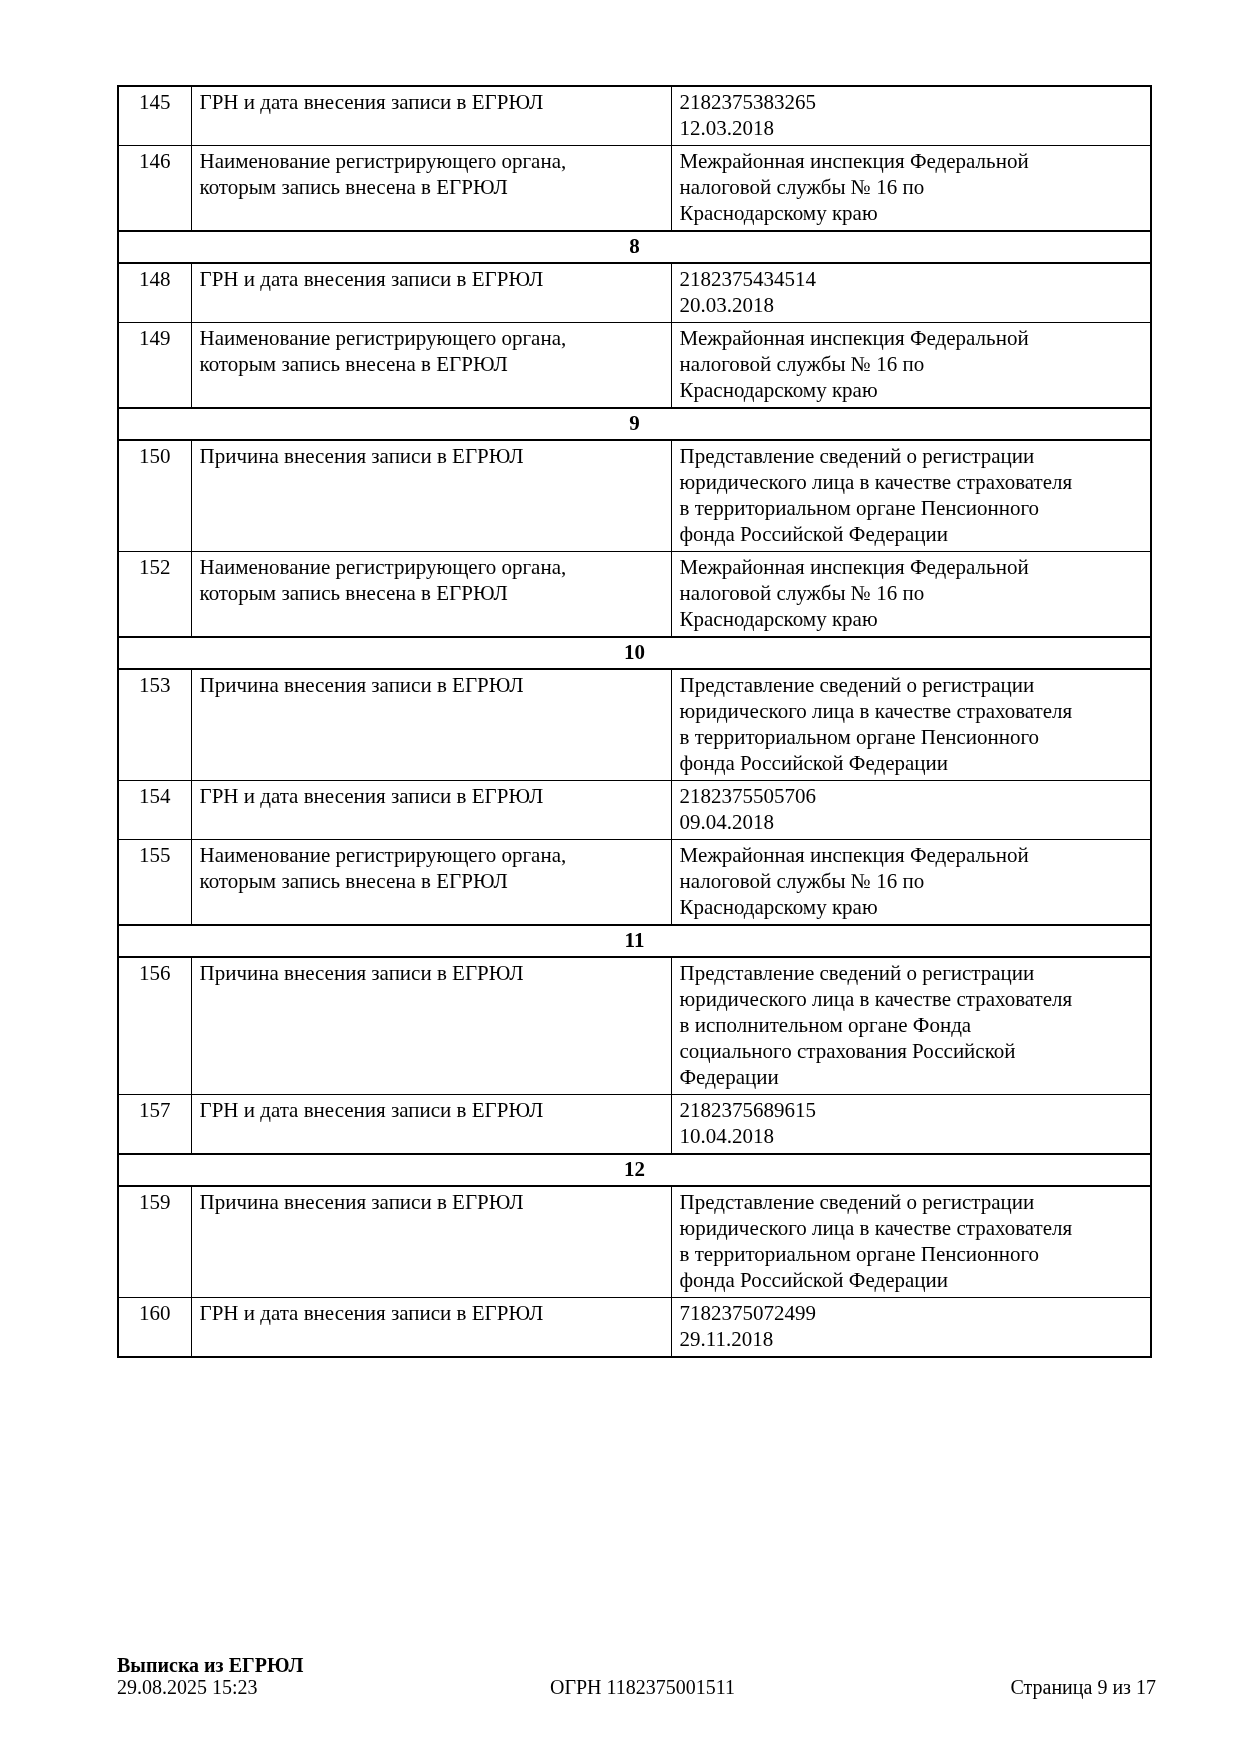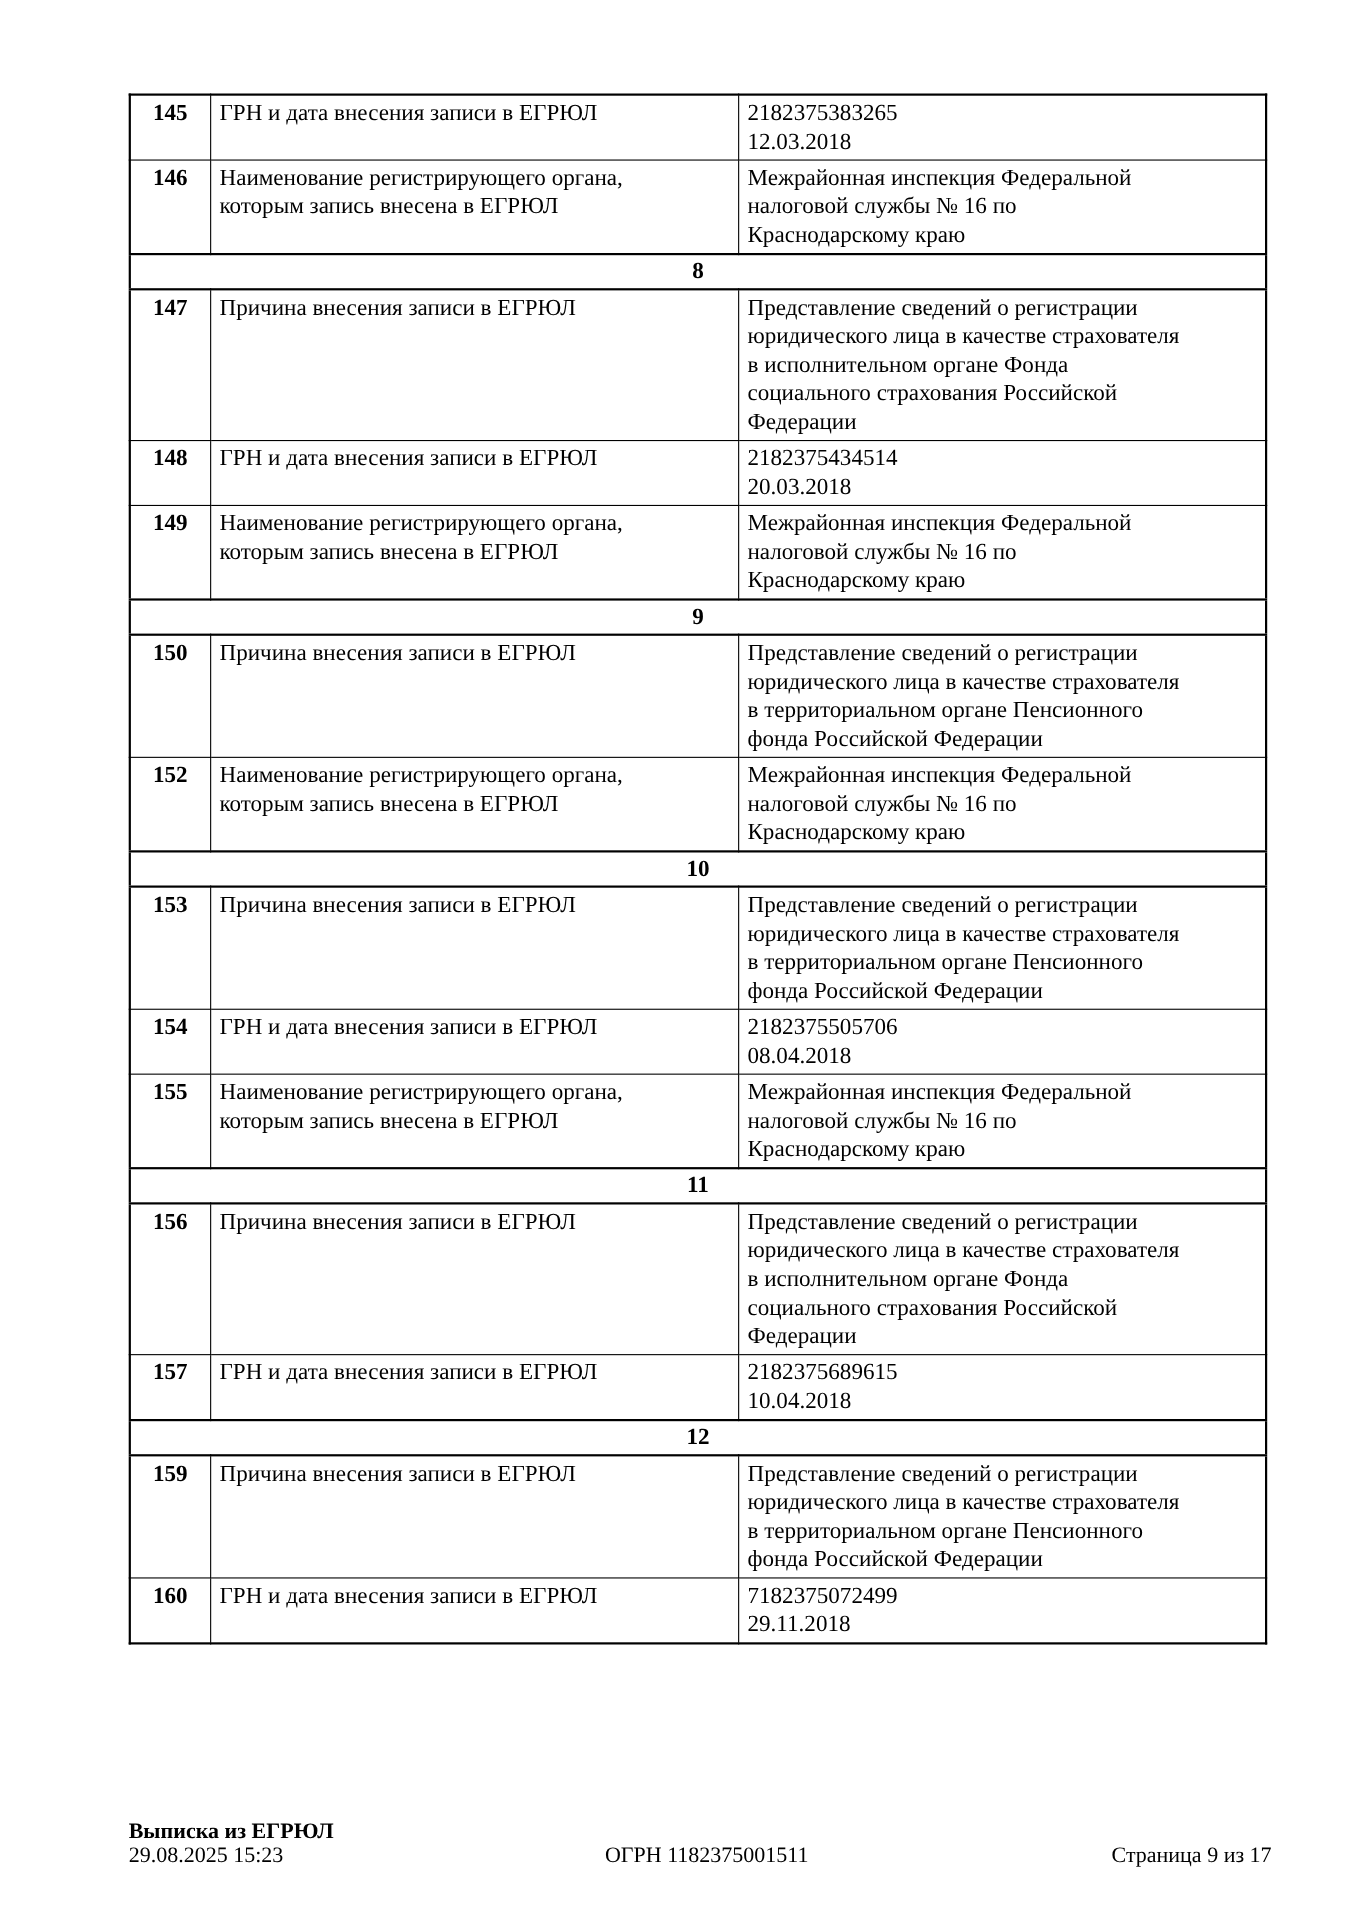--- a/index.html
+++ b/index.html
@@ -26,21 +26,20 @@
     vertical-align: top;
     font-size: 21px;
     line-height: 26px;
     padding: 2px 8px 4px 8px;
     overflow: hidden;
   }
   td.cell-num {
     text-align: center;
     padding-left: 2px;
     padding-right: 2px;
-    font-weight: bold;
   }
   td.cell-label, td.cell-value {
     white-space: pre-line;
   }
   tr.section-row td {
     border-top: 2px solid #000;
     border-bottom: 2px solid #000;
     text-align: center;
     font-weight: bold;
     padding: 1px 0 3px 0;
@@ -98,29 +97,20 @@
           <td class="cell-label">Наименование регистрирующего органа,
 которым запись внесена в ЕГРЮЛ</td>
           <td class="cell-value">Межрайонная инспекция Федеральной
 налоговой службы № 16 по
 Краснодарскому краю</td>
         </tr>
         <tr class="section-row">
           <td colspan="3">8</td>
         </tr>
         <tr>
-          <td class="cell-num">147</td>
-          <td class="cell-label">Причина внесения записи в ЕГРЮЛ</td>
-          <td class="cell-value">Представление сведений о регистрации
-юридического лица в качестве страхователя
-в исполнительном органе Фонда
-социального страхования Российской
-Федерации</td>
-        </tr>
-        <tr>
           <td class="cell-num">148</td>
           <td class="cell-label">ГРН и дата внесения записи в ЕГРЮЛ</td>
           <td class="cell-value">2182375434514
 20.03.2018</td>
         </tr>
         <tr>
           <td class="cell-num">149</td>
           <td class="cell-label">Наименование регистрирующего органа,
 которым запись внесена в ЕГРЮЛ</td>
           <td class="cell-value">Межрайонная инспекция Федеральной
@@ -154,21 +144,21 @@
           <td class="cell-label">Причина внесения записи в ЕГРЮЛ</td>
           <td class="cell-value">Представление сведений о регистрации
 юридического лица в качестве страхователя
 в территориальном органе Пенсионного
 фонда Российской Федерации</td>
         </tr>
         <tr>
           <td class="cell-num">154</td>
           <td class="cell-label">ГРН и дата внесения записи в ЕГРЮЛ</td>
           <td class="cell-value">2182375505706
-08.04.2018</td>
+09.04.2018</td>
         </tr>
         <tr>
           <td class="cell-num">155</td>
           <td class="cell-label">Наименование регистрирующего органа,
 которым запись внесена в ЕГРЮЛ</td>
           <td class="cell-value">Межрайонная инспекция Федеральной
 налоговой службы № 16 по
 Краснодарскому краю</td>
         </tr>
         <tr class="section-row">

